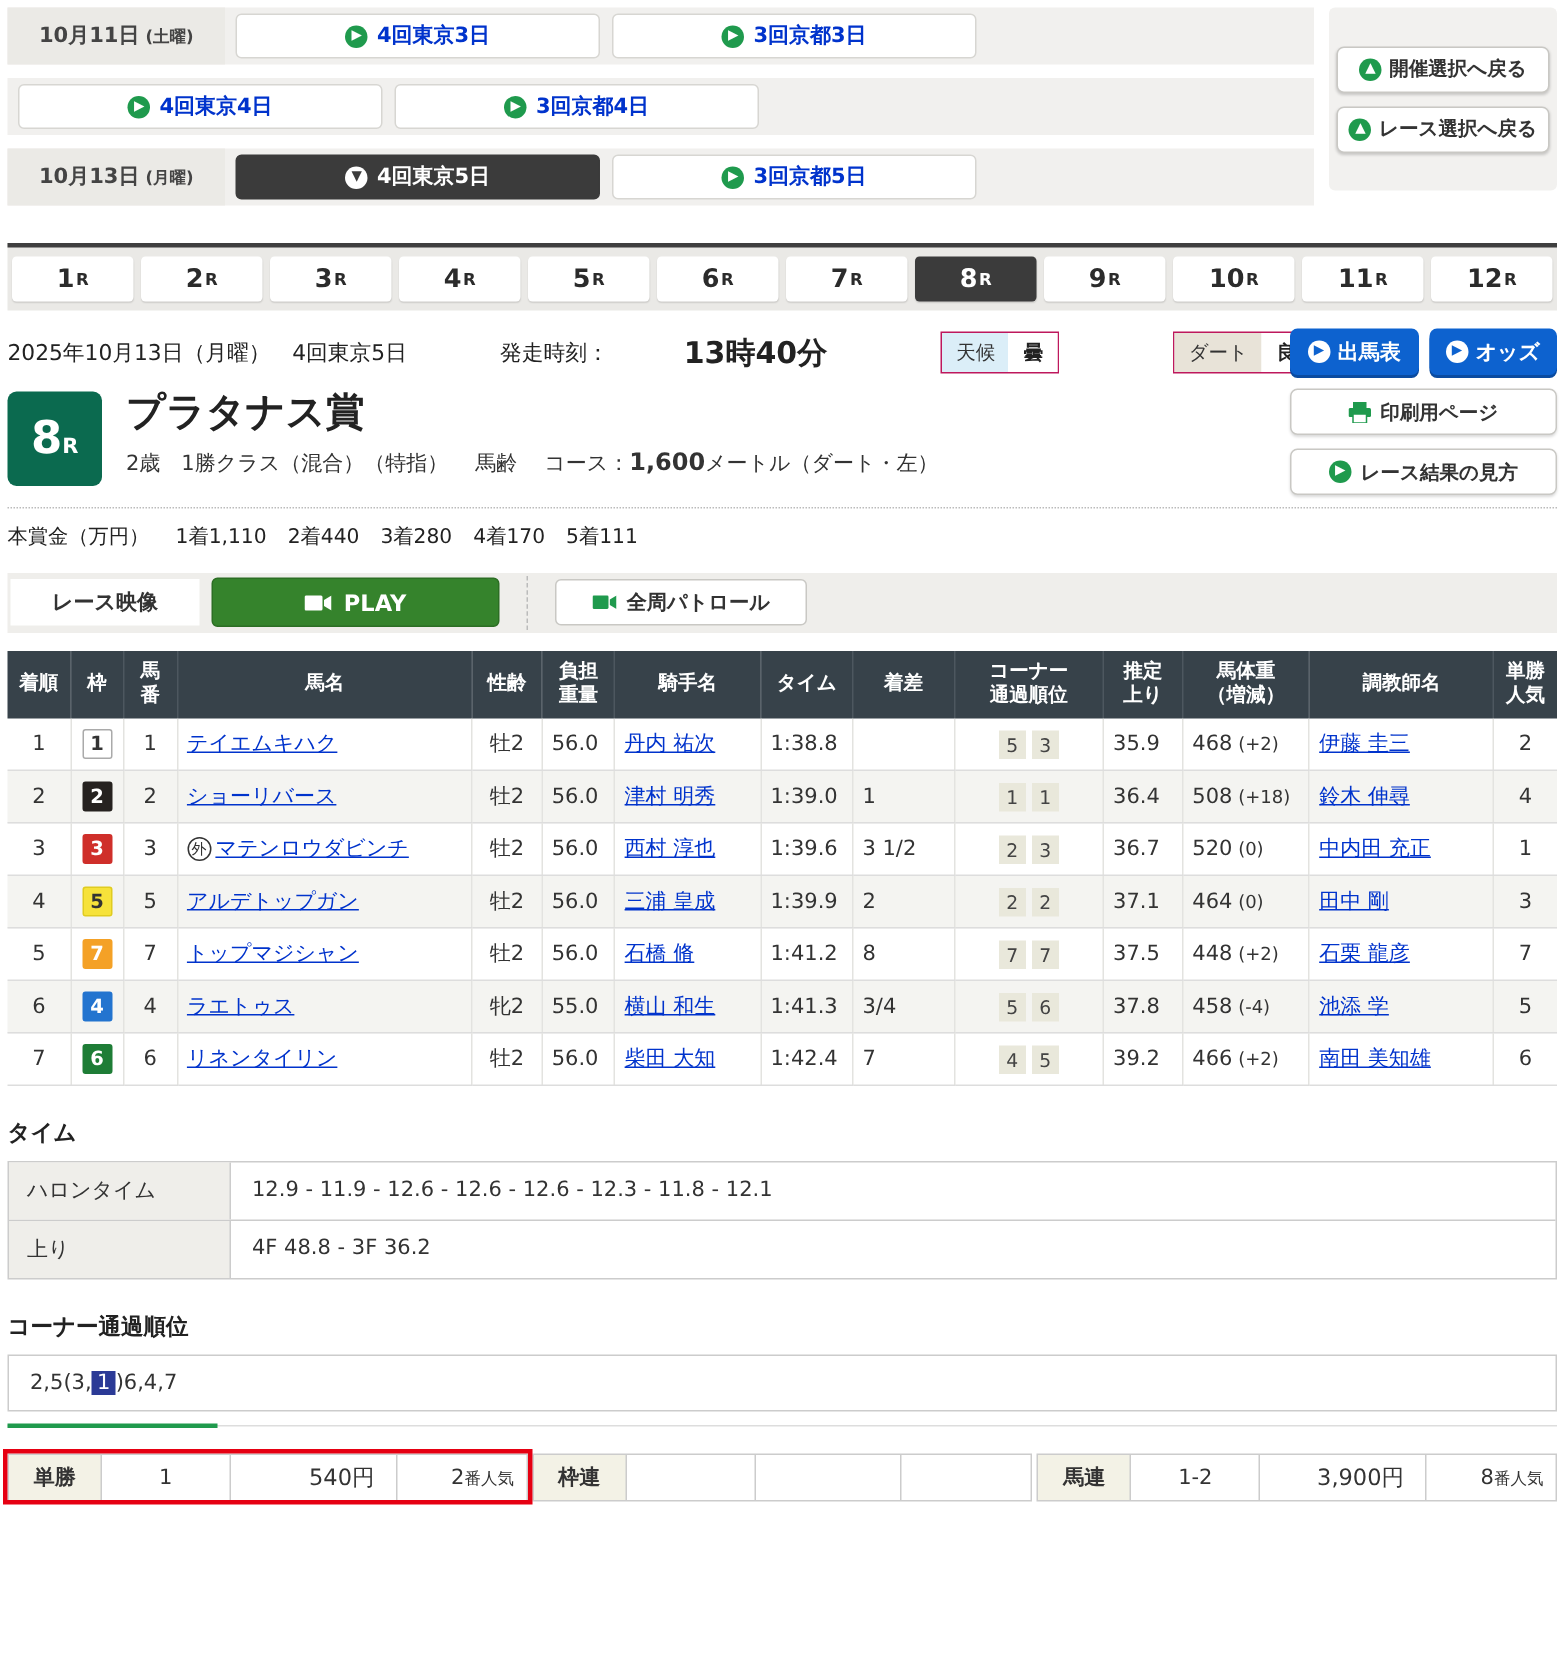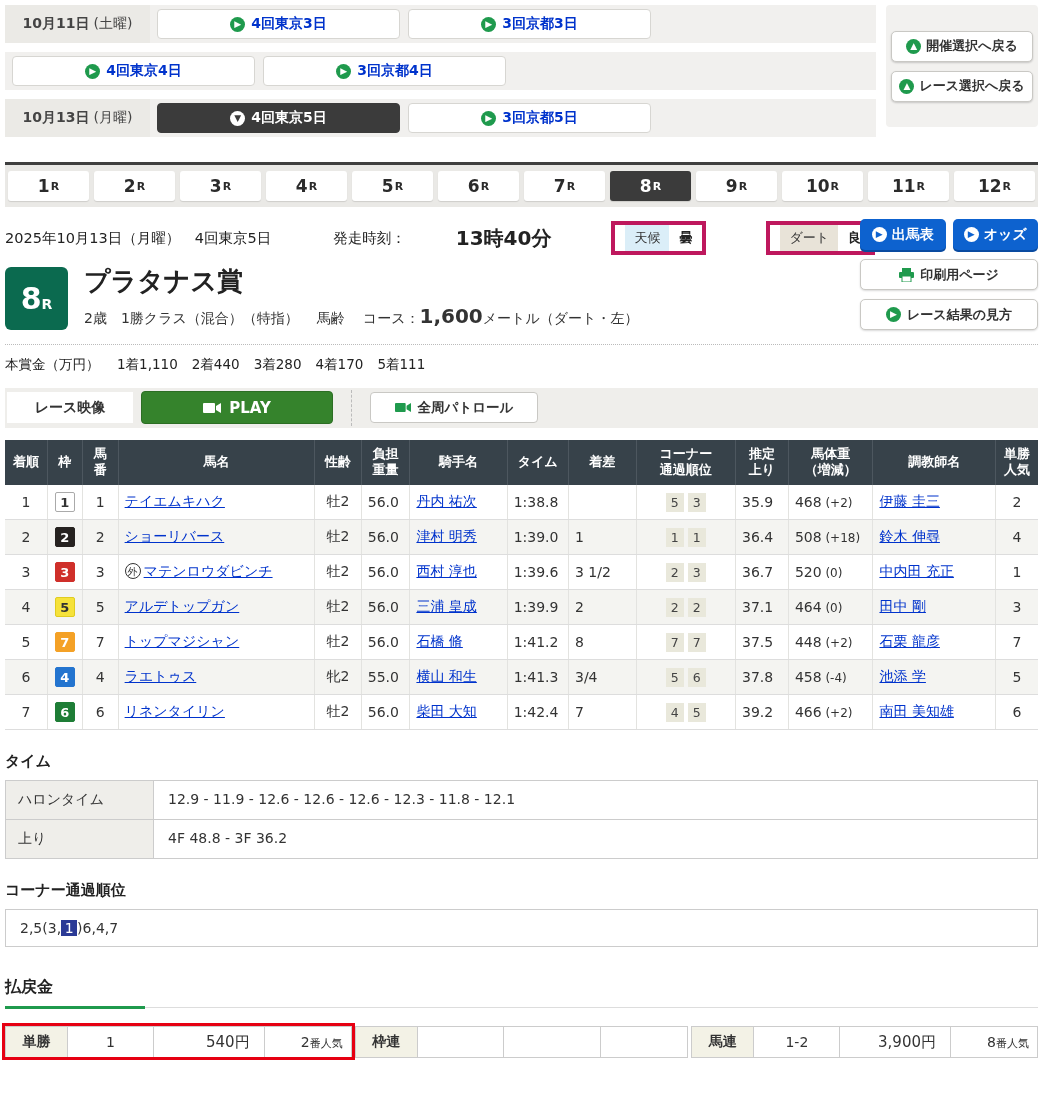--- a/index.html
+++ b/index.html
@@ -5,21 +5,21 @@
   * { box-sizing: border-box; }
   body { width: 1043px; margin: 0; background: #fff; color: #333;
          font-family: "DejaVu Sans", "Liberation Sans", sans-serif; font-size: 14px; }
   .page { padding: 5px 5px 14px; }
 
   
   .top { display: flex; gap: 10px; }
   .date-table { flex: 1; }
   .date-row { display: flex; height: 38px; margin-bottom: 9px; background: #f1f0ee; }
   .date-label { width: 145px; background: #ebeae6; display: flex; align-items: center; justify-content: center; gap: 4px; font-weight: bold; color: #444; }
-  .date-label .dow { font-size: 14px; font-weight: normal; }
+  .date-label .dow { font-size: 11px; font-weight: bold; }
   .date-buttons { flex: 1; display: flex; align-items: center; gap: 8px; padding-left: 7px; }
   .meet-btn { width: 243px; height: 30px; background: #fff; border: 1px solid #d7d6d2; border-radius: 4px;
               display: flex; align-items: center; justify-content: center; gap: 6px;
               color: #0033cc; font-weight: bold; font-size: 14px; cursor: pointer; }
   .meet-btn.selected { background: #3b3b3b; color: #fff; border-color: #3b3b3b; }
   .circle-icon { width: 15px; height: 15px; border-radius: 50%; background: #1f9a4d; color: #fff;
                  font-size: 9px; line-height: 15px; text-align: center; display: inline-block; flex: none; }
   .meet-btn.selected .circle-icon { background: #fff; color: #3b3b3b; }
   .back-panel { width: 152px; height: 122px; background: #f2f1ef; border-radius: 4px;
                 display: flex; flex-direction: column; align-items: center; justify-content: center; gap: 9px; }
@@ -31,31 +31,31 @@
   .race-tabs { margin-top: 16px; border-top: 3px solid #3f3f3f; background: #eae9e6; padding: 6px 3px; display: flex; gap: 5px; }
   .race-tab { flex: 1; height: 30px; background: #fff; border-radius: 3px; box-shadow: 0 1px 1px rgba(0,0,0,.12);
               display: flex; align-items: center; justify-content: center; font-weight: bold; font-size: 17px; color: #2b2b2b; cursor: pointer; }
   .race-tab small { font-size: 11px; margin-left: 1px; }
   .race-tab.selected { background: #3b3b3b; color: #fff; }
 
   
   .race-info { position: relative; padding-top: 14px; }
   .date-line { display: flex; align-items: center; font-size: 14.5px; color: #222; gap: 48px; }
   .start-time { font-size: 20px; font-weight: bold; margin-left: 2px; }
-  .badge { display: flex; border: 4px solid #be185d; margin-left: 12px; font-size: 13px; padding-left: 10px; }
+  .badge { display: flex; border: 1px solid #be185d; margin-left: 28px; font-size: 13px; }
   .badge .k { padding: 4px 9px; background: #dbeef8; color: #333; }
   .badge .v { padding: 4px 10px; background: #fff; font-weight: bold; }
   .badge.track .k { background: #e8e3d8; }
   .race-title-row { display: flex; gap: 16px; margin-top: 12px; align-items: flex-start; }
   .race-no { width: 63px; height: 63px; background: #0b6a4f; border-radius: 6px; color: #fff; flex: none;
              display: flex; align-items: center; justify-content: center; font-weight: bold; font-size: 30px; }
   .race-no small { font-size: 14px; margin-top: 10px; }
   .race-title { font-size: 26px; font-weight: bold; color: #222; margin: 0 0 8px; line-height: 1.1; }
   .race-cond { font-size: 14px; display: flex; align-items: baseline; gap: 18px; }
-  .course-val { font-size: 20px; font-weight: bold; }
+  .course-val { font-size: 16px; font-weight: bold; }
   .actions { position: absolute; top: 12px; right: 0; width: 178px; display: flex; flex-direction: column; gap: 9px; }
   .blue-row { display: flex; gap: 7px; }
   .blue-btn { flex: 1; height: 31px; background: #0d62cf; border-radius: 5px; color: #fff; font-weight: bold; font-size: 14px;
               display: flex; align-items: center; justify-content: center; gap: 5px; box-shadow: 0 2px 0 #0a4ba0; cursor: pointer; }
   .blue-btn .circle-icon { background: #fff; color: #0d62cf; }
   .white-btn { height: 31px; background: #fff; border: 1px solid #c9c8c4; border-radius: 5px;
                display: flex; align-items: center; justify-content: center; gap: 6px; font-weight: bold; font-size: 13px;
                box-shadow: 0 1px 2px rgba(0,0,0,.15); cursor: pointer; }
 
   
@@ -475,21 +475,20 @@
       </div>
     </div>
 
   <div class="sec-h">コーナー通過順位</div>
   <div class="kv-table" id="corner-rows">
       <div class="kv-row">
         <div class="kv-val"><span>2,5(3,</span><span class="hl">1</span><span>)6,4,7</span></div>
       </div>
     </div>
 
-  <div class="payout-h">払戻金</div>
   <div class="underline">
       <i></i>
     </div>
   <div class="payout-wrap">
     <div class="pay-col left" id="pay-left">
         <div class="pay-group">
           <div class="pay-label">単勝</div>
           <div class="pay-rows">
             <div class="pay-row">
               <div class="pay-comb">1</div>

